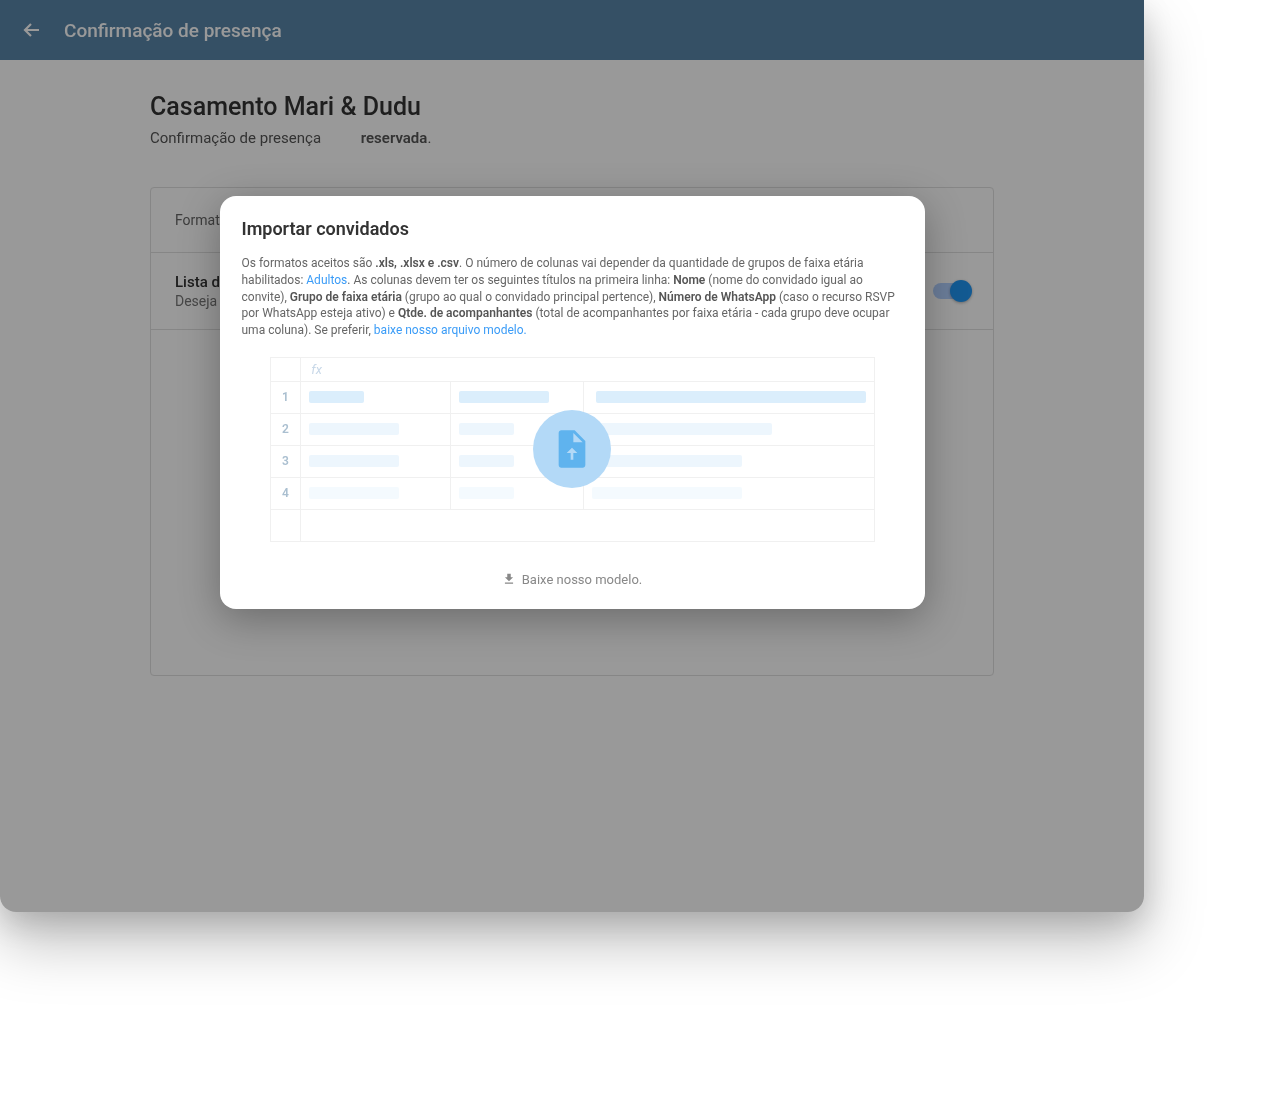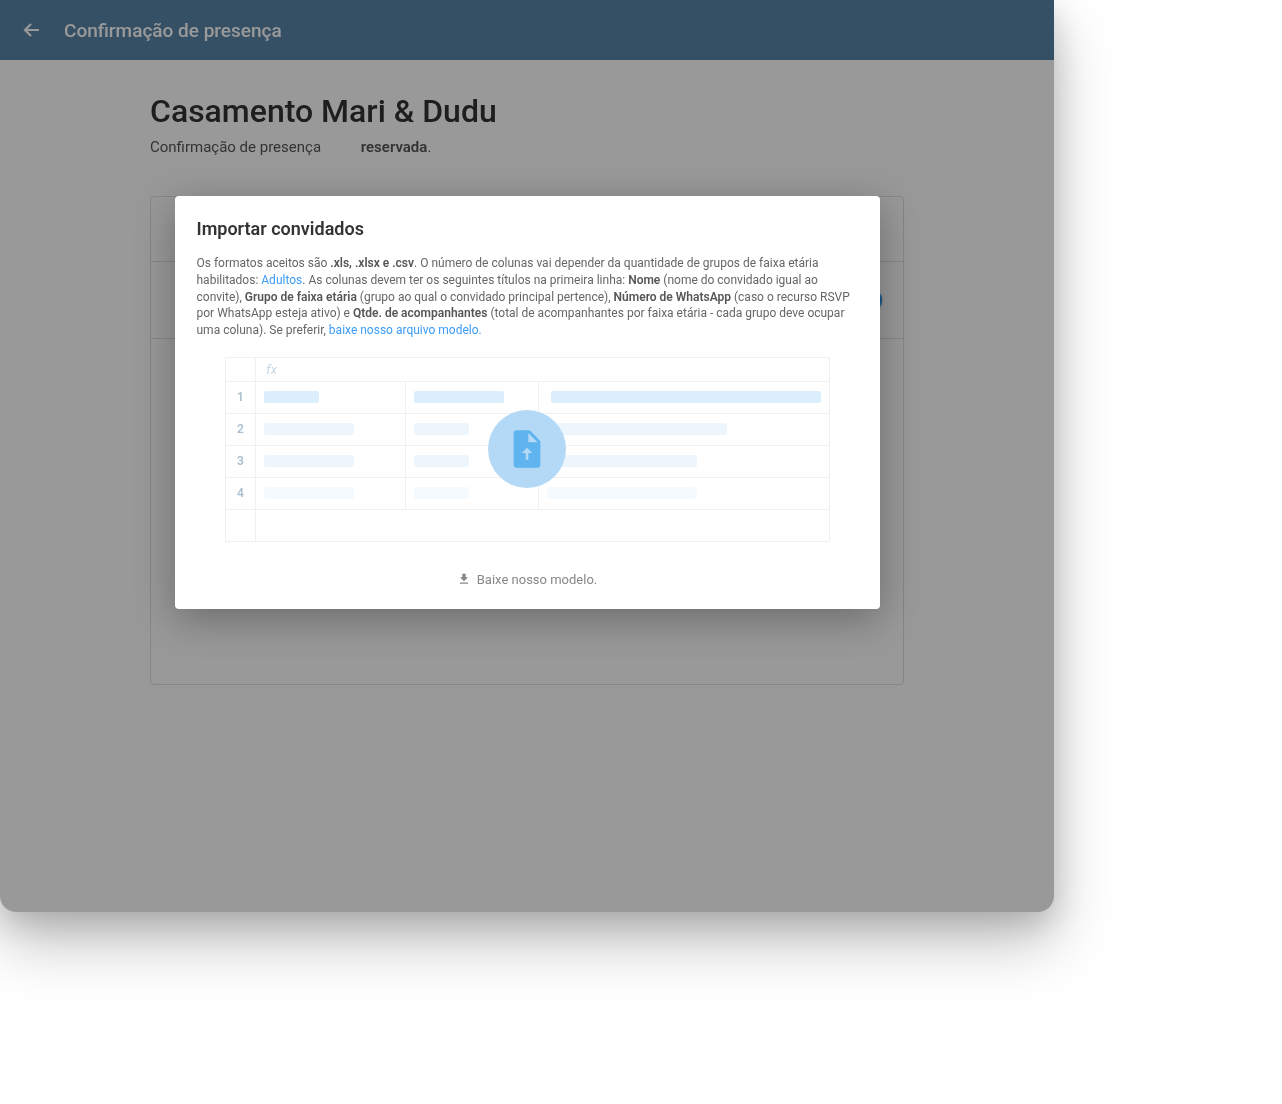--- a/index.html
+++ b/index.html
@@ -5,21 +5,21 @@
     * { box-sizing: border-box; margin: 0; padding: 0; }
     body {
       font-family: -apple-system, BlinkMacSystemFont, "Segoe UI", Roboto, Helvetica, Arial, sans-serif;
       background: #fff;
       width: 1282px;
       height: 1104px;
       position: relative;
       overflow: hidden;
     }
     .app-frame {
-      width: 1054px;
+      width: 1144px;
       height: 912px;
       position: absolute;
       top: 0;
       left: 0;
       border-radius: 0 0 16px 16px;
       overflow: hidden;
       background: #fff;
       box-shadow: 0 30px 60px rgba(0,0,0,0.25), 0 10px 30px rgba(0,0,0,0.15);
     }
     .topbar {
@@ -61,21 +61,21 @@
       padding: 9px 14px;
       font-size: 13px;
       font-weight: 600;
       cursor: pointer;
       letter-spacing: 0.3px;
     }
     .page-body {
       padding: 32px 150px;
     }
     .page-title {
-      font-size: 32px;
+      font-size: 25px;
       font-weight: 500;
       color: #333;
       margin-bottom: 8px;
     }
     .page-subtitle {
       font-size: 15px;
       color: #555;
       margin-bottom: 40px;
     }
     .page-subtitle b { font-weight: 600; margin-left: 36px; }
@@ -135,21 +135,21 @@
       inset: 0;
       background: rgba(0,0,0,0.4);
       display: flex;
       align-items: flex-start;
       justify-content: center;
       padding-top: 196px;
     }
     .modal {
       width: 705px;
       background: #fff;
-      border-radius: 4px;
+      border-radius: 16px;
       padding: 22px;
       box-shadow: 0 10px 40px rgba(0,0,0,0.3);
     }
     .modal-title {
       font-size: 18px;
       font-weight: 600;
       color: #333;
       margin-bottom: 16px;
     }
     .modal-text {

